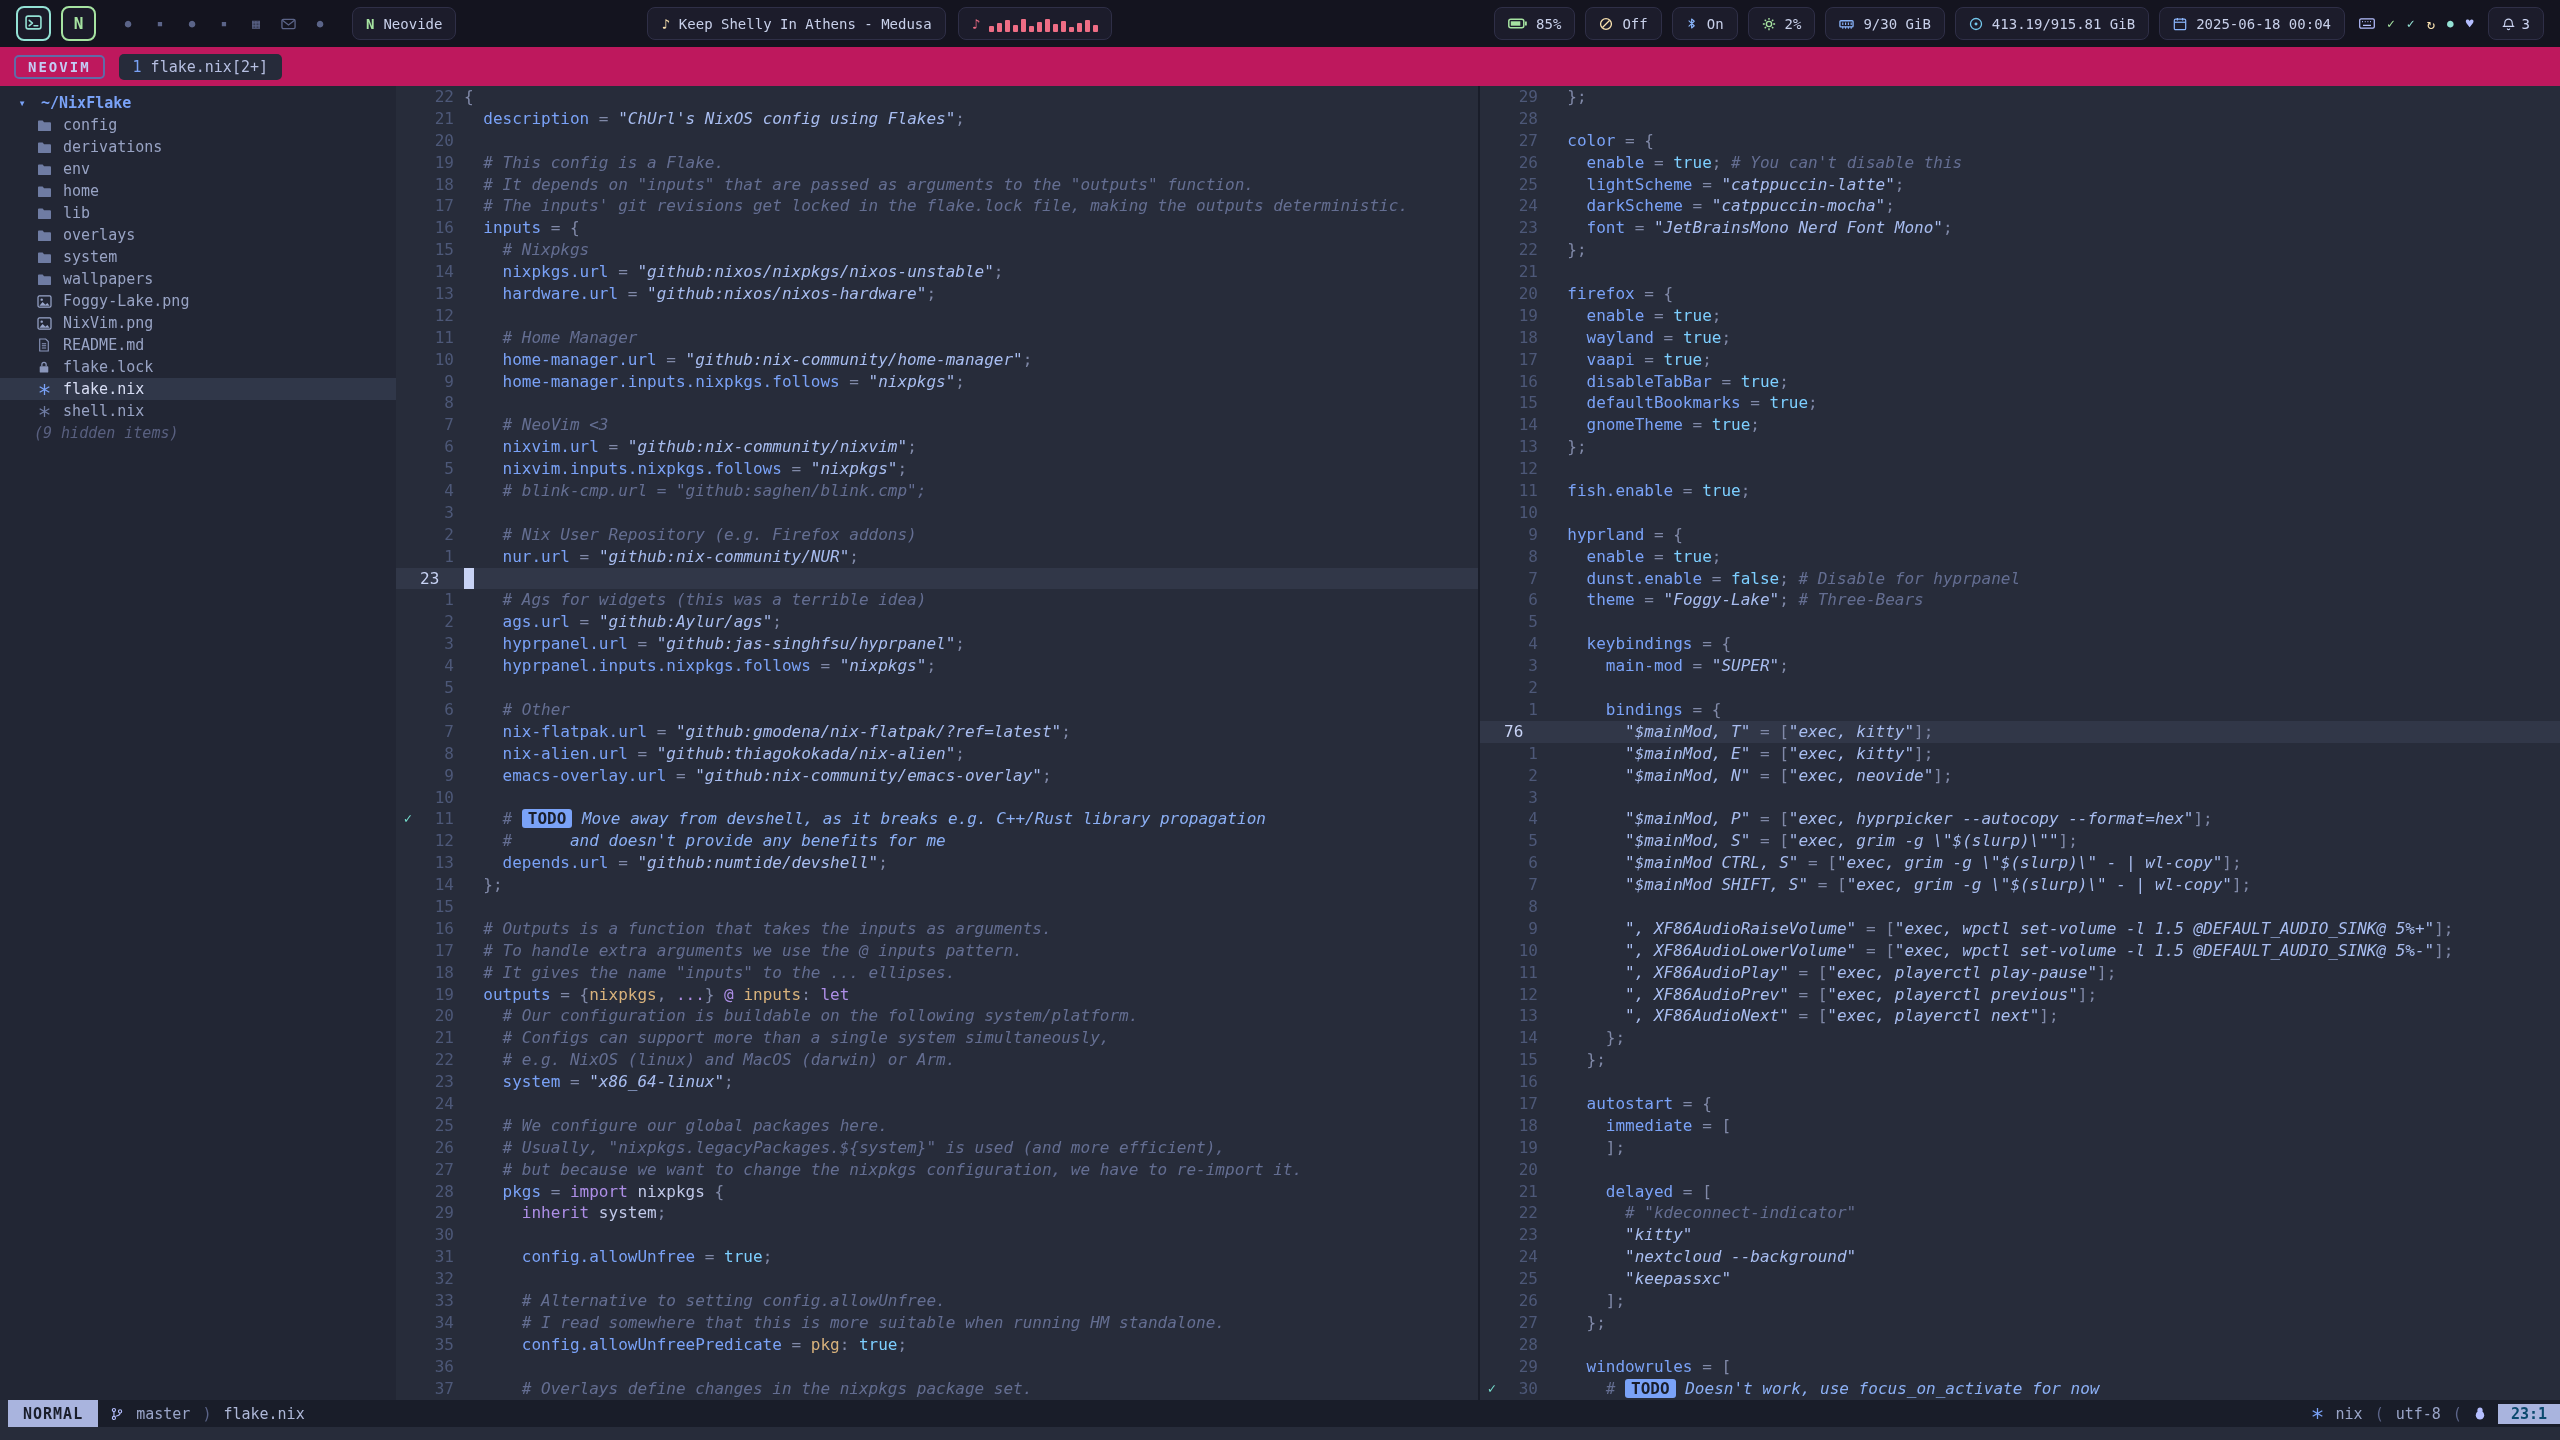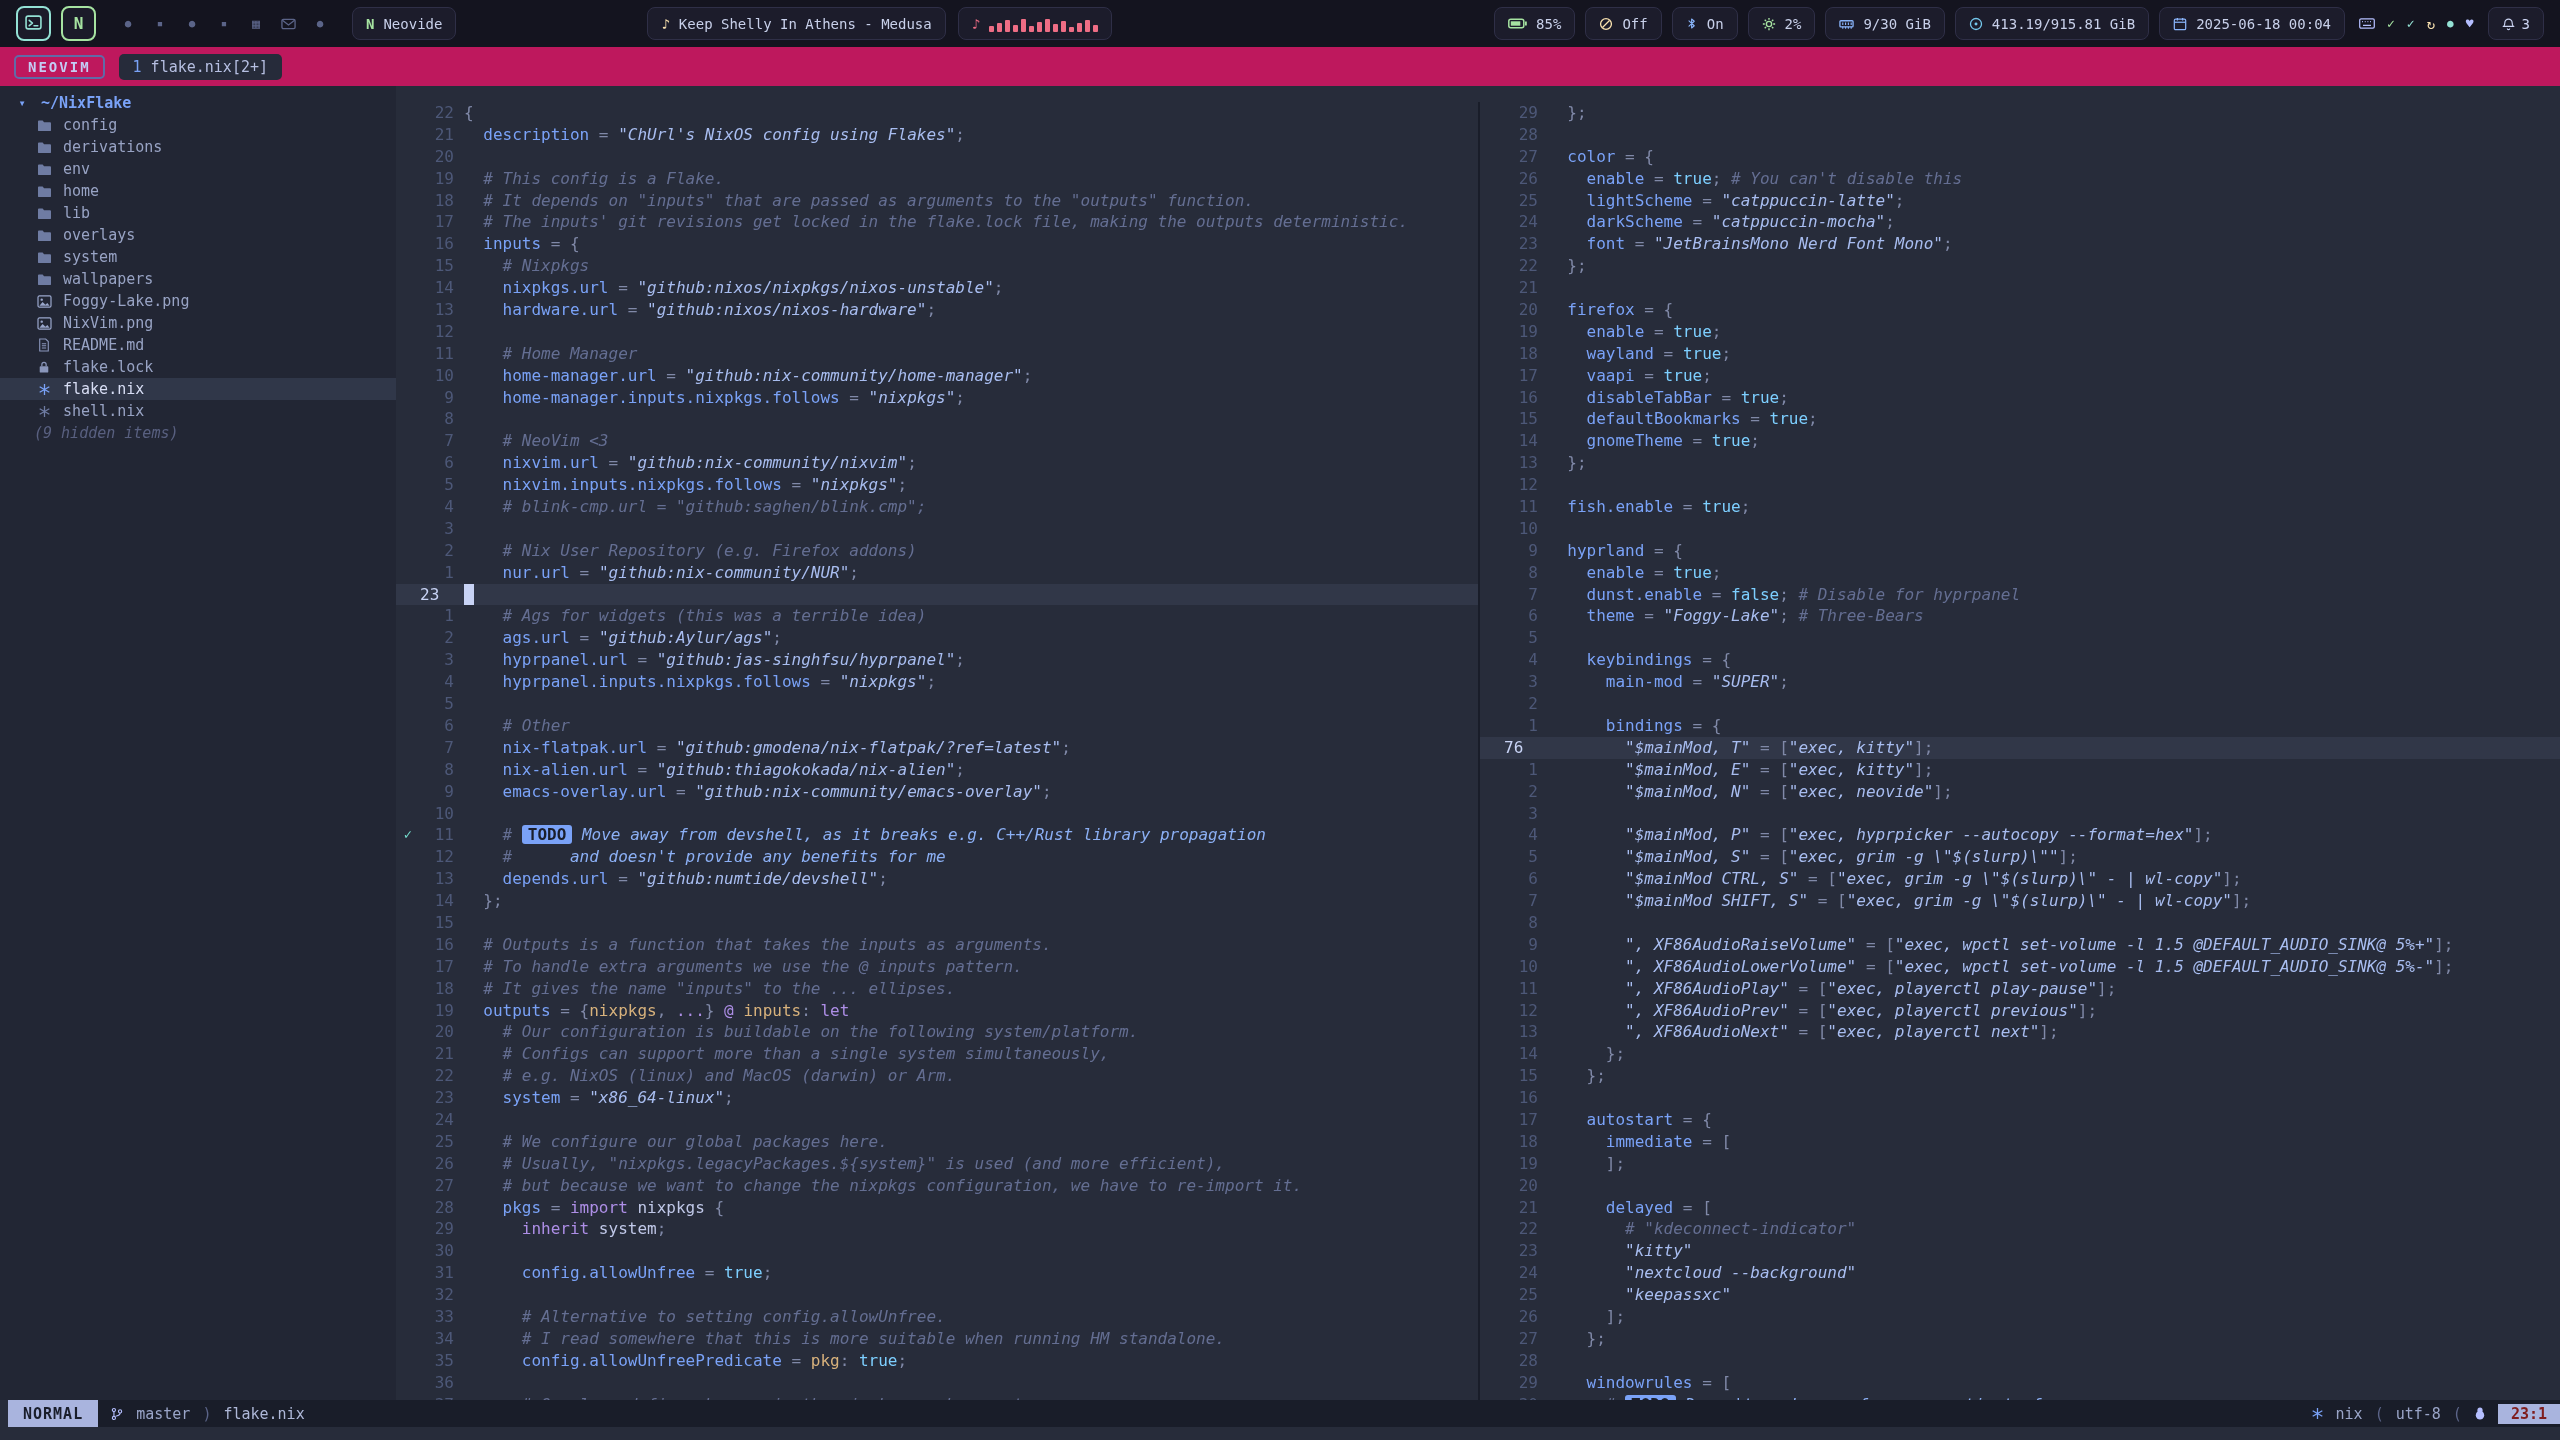--- a/index.html
+++ b/index.html
@@ -45,21 +45,21 @@
   .sidebar{position:absolute;top:86px;left:0;width:396px;height:1314px;background:#222634;
            padding-top:6px;box-sizing:border-box;}
   .trow{height:22px;display:flex;align-items:center;gap:9px;padding-left:34px;
         font-size:15px;color:#98a3c4;cursor:default;}
   .trow.root{padding-left:12px;color:#7aa2f7;font-weight:bold;}
   .trow.sel{background:#303749;color:#d8def5;}
   .trow.muted{color:#596080;font-style:italic;}
   .ticon{width:20px;display:inline-flex;justify-content:center;align-items:center;}
 
   
-  .win{position:absolute;top:102px;height:1314px;background:#272c3a;display:flex;
+  .win{position:absolute;top:86px;height:1314px;background:#272c3a;display:flex;
        flex-direction:column;overflow:hidden;font-size:16px;}
   #win-left{left:396px;width:1082px;}
   #win-right{left:1478px;width:1082px;border-left:2px solid #191d29;box-sizing:border-box;}
   .ln{display:flex;height:21.9px;line-height:21.9px;flex:none;}
   .ln.cur{background:#313748;}
   .sign{width:24px;flex:none;text-align:center;color:#73daca;font-size:14px;}
   .num{width:34px;flex:none;text-align:right;color:#4d5878;}
   .ln.cur .num{color:#c8d3f5;text-align:left;}
   .code{white-space:pre;padding-left:10px;color:#c0c8e8;}
   .cursor{display:inline-block;width:10px;height:21px;background:#c8d3f5;vertical-align:top;}
@@ -73,21 +73,21 @@
   .c-b{color:#7dcfff;}
   .c-k{color:#ad8ee6;}
   .c-d{color:#8089a8;}
   .c-prm{color:#d8b27c;}
 
   
   .statusline{position:absolute;left:8px;right:0;top:1400px;height:27px;background:#191d29;
               display:flex;align-items:center;font-size:15px;color:#9aa5c8;gap:12px;}
   .mode-chip{background:#a9b4de;color:#1a1e2b;font-weight:bold;padding:0 15px;height:27px;
              display:flex;align-items:center;letter-spacing:1px;}
-  .pos-chip{background:#a9b4de;color:#7f1d1d;font-weight:bold;padding:0 13px;height:20px;
+  .pos-chip{background:#a9b4de;color:#0c4a6e;font-weight:bold;padding:0 13px;height:20px;
             display:flex;align-items:center;}
   .sl-sep{color:#5b6488;}
   .sl-icn{display:inline-flex;align-items:center;color:#b4befe;}
   .sl-icn.blue{color:#7aa2f7;}
   .sl-file{color:#aeb8d8;}
   .sl-spacer{flex:1;}
   .cmdline{position:absolute;left:0;right:0;top:1427px;height:13px;background:#272c3a;}
 </style>
 </head>
 <body>

